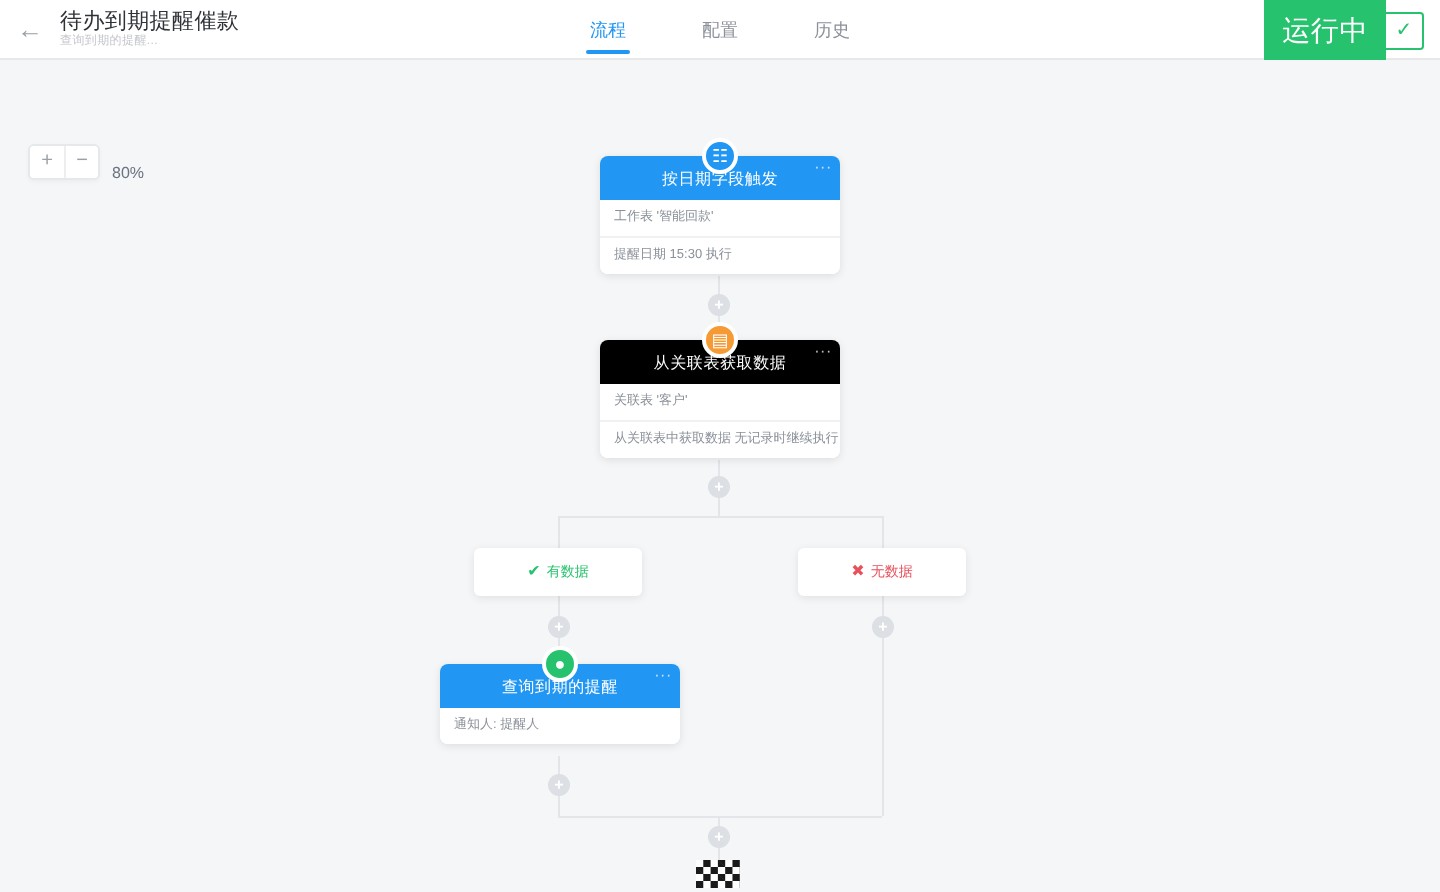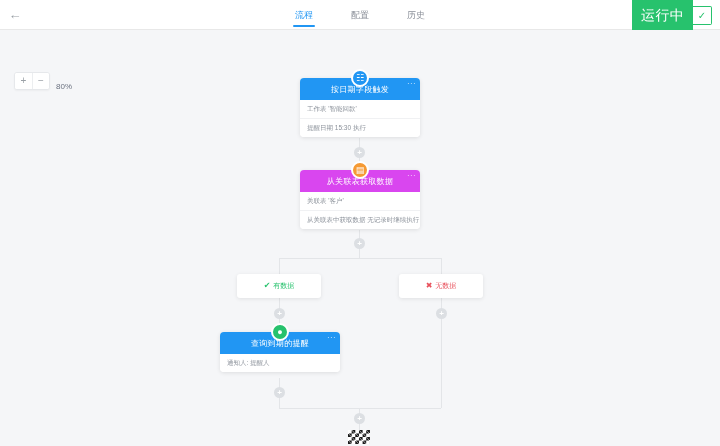--- a/index.html
+++ b/index.html
@@ -86,21 +86,21 @@
   .node {
     position: absolute; width: 120px; border-radius: 4px;
     box-shadow: 0 1px 4px rgba(0,0,0,.10); background: #fff; z-index: 4;
   }
   .node-head {
     height: 22px; border-radius: 4px 4px 0 0; display: flex;
     align-items: center; justify-content: center; position: relative;
     color: #fff; font-size: 8px; letter-spacing: .3px;
   }
   .node-head.blue { background: #2196f3; }
-  .node-head.orange { background: #d946ef; }
+  .node-head.orange { background: #000000; }
   .node-dots {
     position: absolute; right: 4px; top: 2px; font-size: 8px;
     color: rgba(255,255,255,.75); cursor: pointer; line-height: 1;
   }
   .node-badge {
     position: absolute; top: -9px; left: 50%; transform: translateX(-50%);
     width: 18px; height: 18px; border-radius: 50%; display: flex;
     align-items: center; justify-content: center; font-size: 9px; color: #fff;
     border: 2px solid #fff; z-index: 6;
   }
@@ -140,20 +140,24 @@
     background-color: #ffffff;
   }
 </style>
 </head>
 <body>
 
 <div class="header">
   <div class="back-btn">
     <span>←</span>
   </div>
+  <div class="title-wrap">
+    <div class="app-title">待办到期提醒催款</div>
+    <div class="app-sub">查询到期的提醒...</div>
+  </div>
 
   <div class="tabs">
     <div class="tab active">流程</div>
     <div class="tab">配置</div>
     <div class="tab">历史</div>
   </div>
 
   <div class="header-right">
     <div class="run-btn">运行中</div>
     <div class="check-btn">✓</div>

